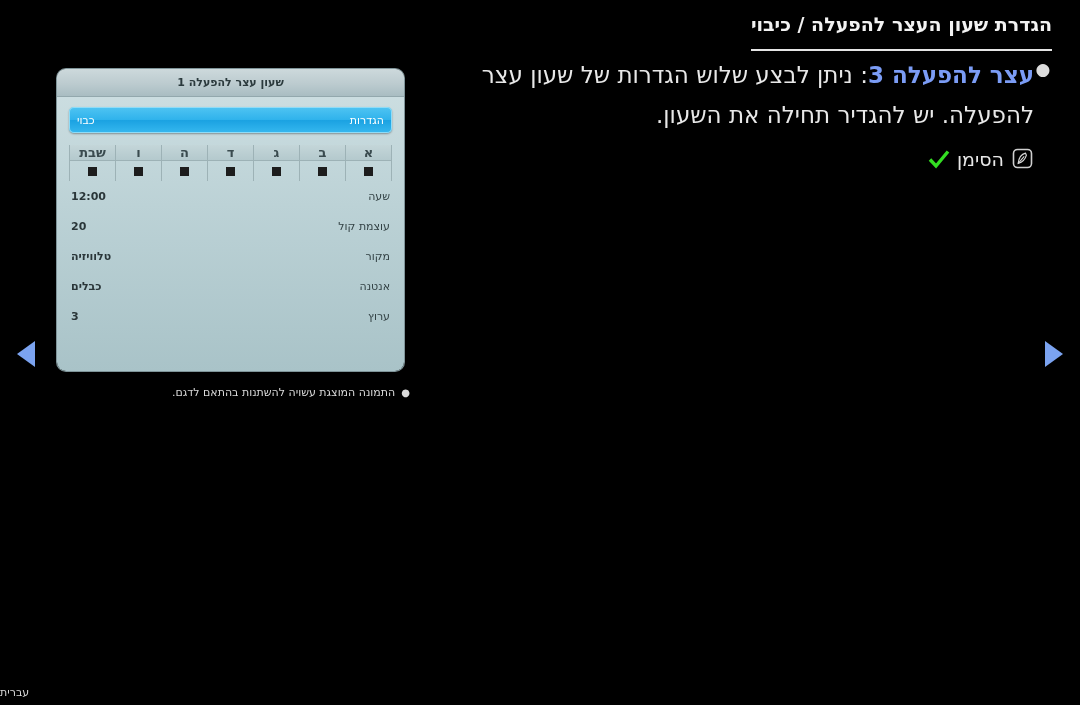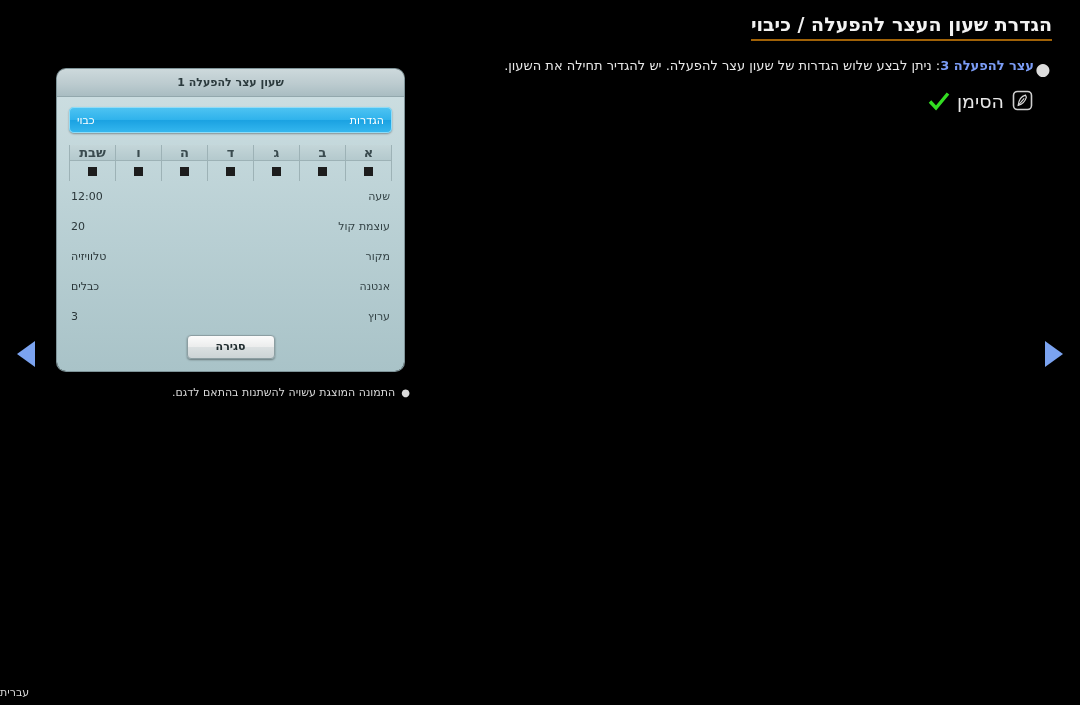--- a/index.html
+++ b/index.html
@@ -11,21 +11,21 @@
   .page{position:relative;width:1080px;height:705px;}
 
   
   .page-title{
     position:absolute;top:13px;left:0;right:28px;
     text-align:right;direction:rtl;
     font-size:19px;font-weight:bold;color:#f2f2f2;
     letter-spacing:0px;
   }
   .page-title span{
-    border-bottom:2px solid #a16207;padding-bottom:4px;
+    border-bottom:2px solid #e5e5e5;padding-bottom:14px;
   }
 
   
   .content{
     position:absolute;top:54px;right:28px;width:625px;
     direction:rtl;text-align:right;
   }
   .bullet-row{
     display:flex;direction:rtl;align-items:flex-start;
     margin-bottom:2px;
@@ -34,21 +34,21 @@
     flex:0 0 18px;width:18px;text-align:center;
     font-size:17px;line-height:30px;color:#dcdcdc;
   }
   .bullet-body{flex:1 1 auto;}
 
   .lead{
     font-size:21px;font-weight:bold;color:#7b9cf5;
     line-height:30px;
   }
   .para{
-    font-size:13px;line-height:22px;color:#e8e8e8;
+    font-size:23px;line-height:40px;color:#e8e8e8;
     margin-top:1px;
   }
   .para b,.hl{color:#7b9cf5;font-weight:bold;}
   .para-2{margin-top:14px;}
 
   .note-row{
     margin-top:12px;display:flex;direction:rtl;align-items:center;
     justify-content:flex-start;gap:7px;font-size:19px;color:#e8e8e8;
   }
   .note-icon{
@@ -100,21 +100,21 @@
     border-bottom:1px solid #9db2b6;
   }
   .day-box{height:20px;display:flex;align-items:center;justify-content:center;}
   .chk{width:9px;height:9px;background:#1d1d1d;display:block;}
 
   .row{
     display:flex;justify-content:space-between;align-items:center;
     height:30px;padding:0 2px;font-size:11px;color:#334245;
   }
   .row .r-label{font-weight:normal;}
-  .row .r-val{direction:ltr;unicode-bidi:plaintext;color:#2a3639;}
+  .row .r-val{direction:ltr;unicode-bidi:plaintext;color:#2a3639;font-weight:bold;}
 
   .btn-wrap{display:flex;justify-content:center;margin-top:4px;}
   .close-btn{
     min-width:86px;height:22px;line-height:21px;text-align:center;
     font-size:11px;font-weight:bold;color:#1f2b2e;
     background:linear-gradient(180deg,#fbfbfb 0%,#eceded 48%,#dbe0e1 52%,#ccd4d6 100%);
     border:1px solid #8c9ea2;border-radius:4px;
     box-shadow:0 1px 2px rgba(0,0,0,0.4);
   }
 
@@ -244,23 +244,20 @@
       </div>
       <div class="row">
         <span class="r-label">אנטנה</span>
         <span class="r-val">כבלים</span>
       </div>
       <div class="row">
         <span class="r-label">ערוץ</span>
         <span class="r-val">3</span>
       </div>
 
-      <div class="btn-wrap">
-        <div class="close-btn">סגירה</div>
-      </div>
     </div>
   </div>
 
   <div class="caption">
     <span class="cdot">●</span><span>התמונה המוצגת עשויה להשתנות בהתאם לדגם.</span>
   </div>
 
   <div class="nav nav-left">
     <svg width="32" height="32" viewBox="0 0 32 32">
       <polygon points="25,3 25,29 7,16" fill="#7ba3f0"></polygon>

